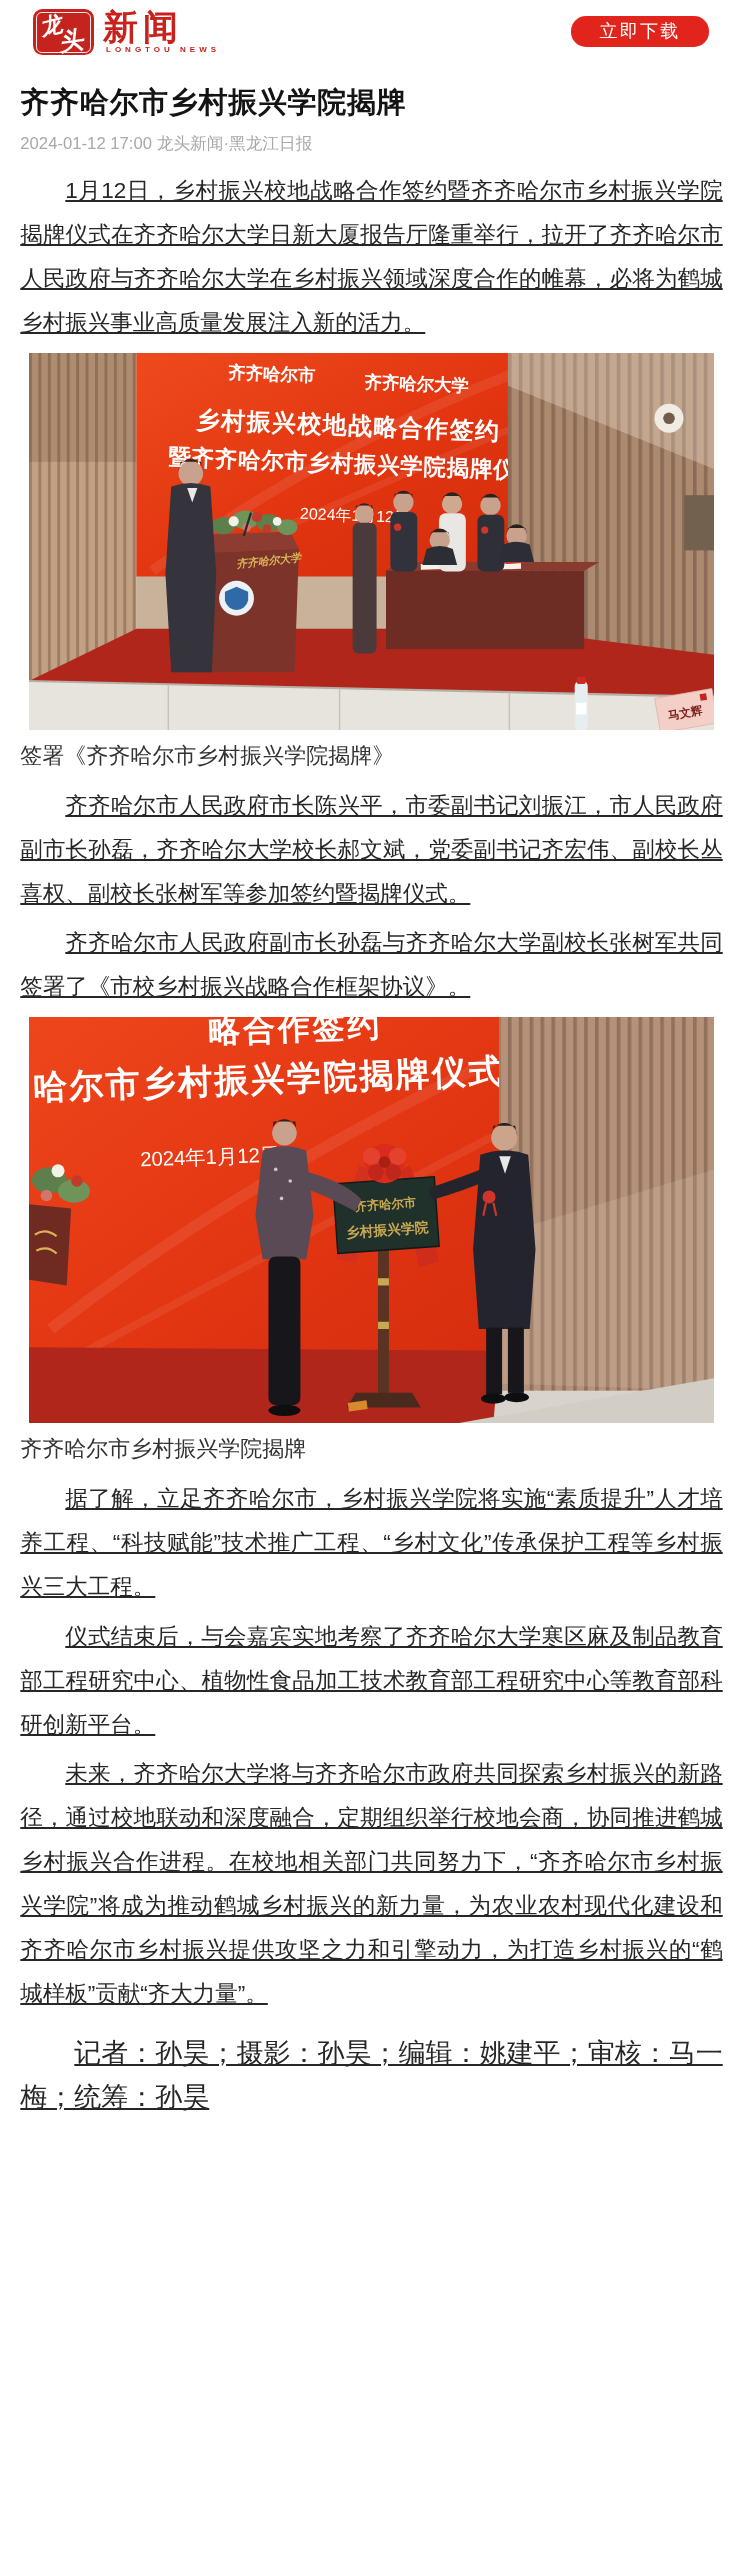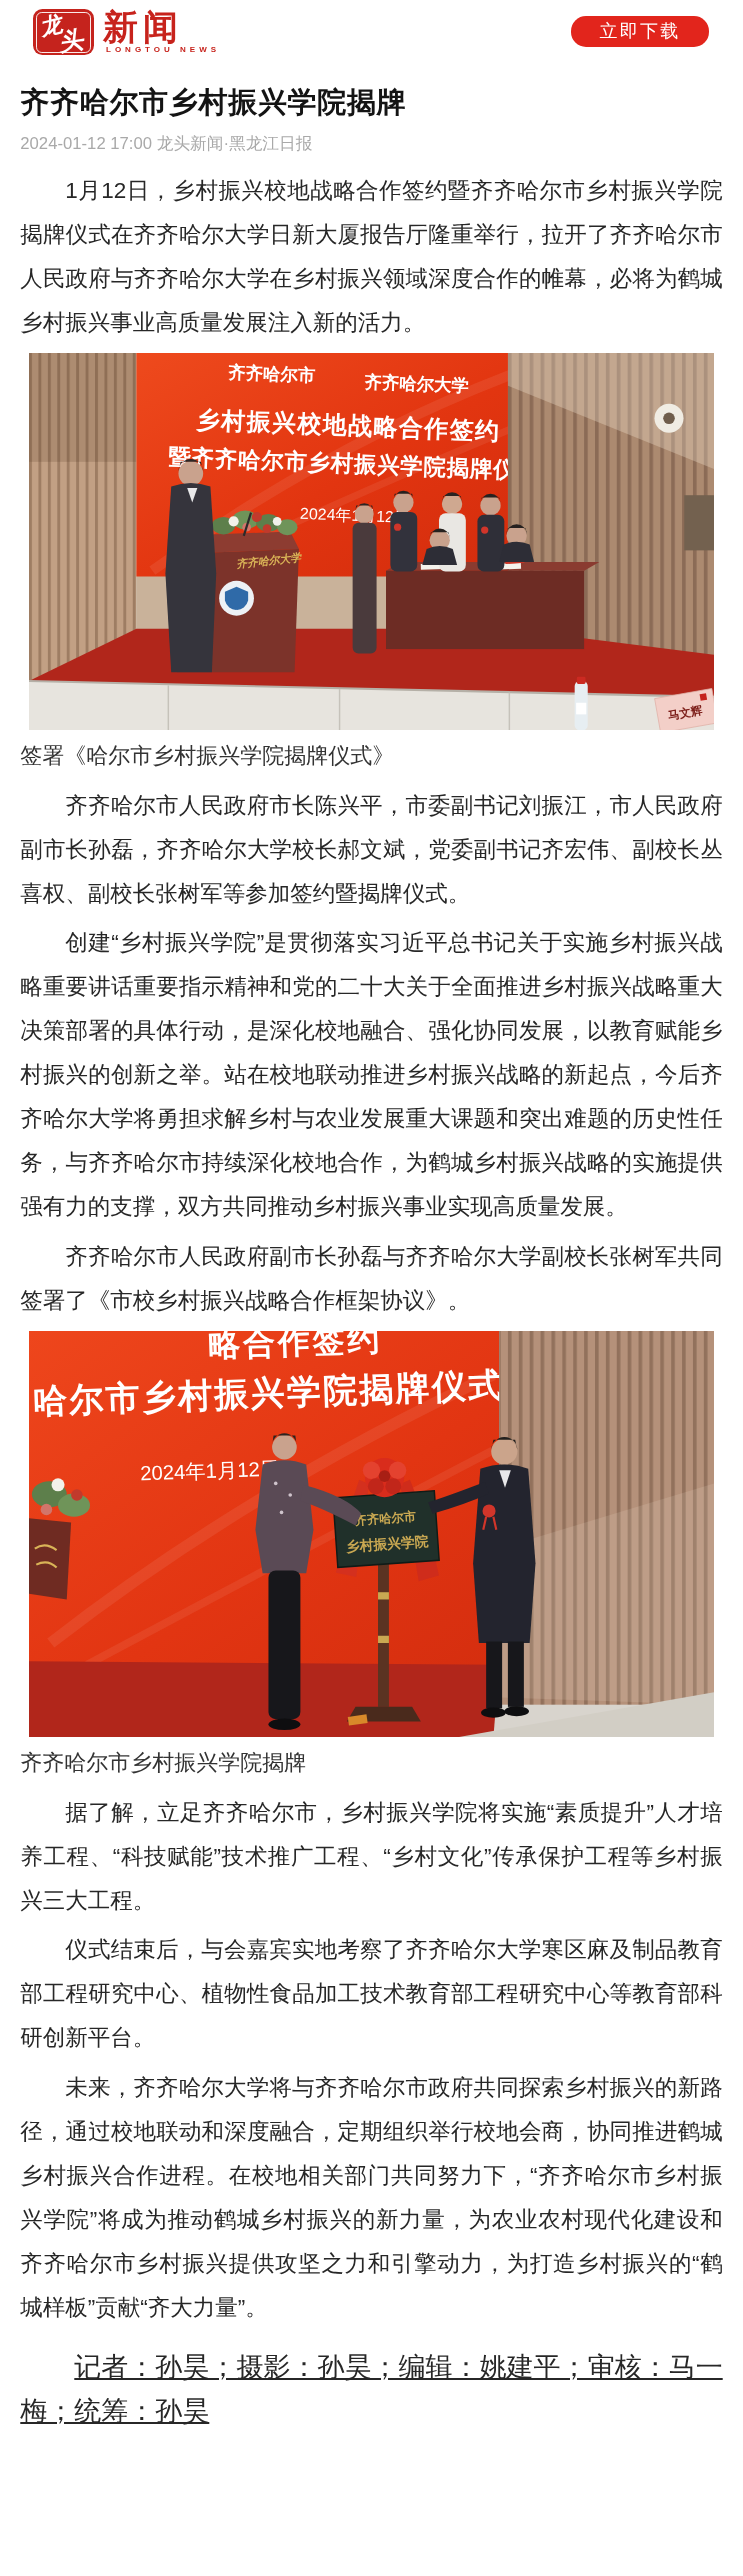--- a/index.html
+++ b/index.html
@@ -14,21 +14,21 @@
   .brand-name{position:absolute;left:103px;top:4.4px;font-size:35px;font-weight:800;color:#c7231c;letter-spacing:5.1px;}
   .brand-sub{position:absolute;left:106px;top:45px;font-size:8px;font-weight:bold;color:#c7231c;letter-spacing:4px;}
   .download-btn{position:absolute;right:34px;top:16px;width:138px;height:30.5px;background:#e2251c;color:#fff;
     font-size:18px;letter-spacing:2.2px;border:none;border-radius:15px;display:flex;align-items:center;justify-content:center;
     font-family:inherit;cursor:pointer;}
 
   
   .article{padding:0 20.3px 51px 20.3px;}
   .title{font-size:29px;line-height:1.25;font-weight:700;color:#141414;margin:16px 0 11.6px 0;letter-spacing:0.7px;}
   .meta{font-size:16.7px;color:#a9a9a9;margin:0 0 14.5px 0;}
-  p.body{font-size:22.5px;line-height:44px;margin:0 0 5.8px 0;text-indent:2em;text-align:justify;color:#272727;}
+  p.body{font-size:22.5px;line-height:44px;margin:0 0 5.8px 0;text-indent:2em;text-align:justify;color:#272727;text-decoration:underline;}
   .photo-wrap{width:685px;margin:7.3px 0 4.4px 8.7px;line-height:0;}
   .photo-wrap svg{display:block;width:685px;height:auto;}
   .caption{font-size:22px;line-height:1.45;color:#333;margin:10.2px 0 11.6px 0;}
   p.credits{font-size:27px;line-height:44px;margin:14.5px 0 0 0;text-indent:2em;text-align:justify;color:#272727;text-decoration:underline;}
 </style>
 </head>
 <body>
 
 <header class="topbar">
   <div class="logo-badge">
@@ -180,24 +180,23 @@
         <rect x="755" y="446" width="12" height="10" rx="2" fill="#cc2a22"></rect>
         <rect x="754" y="482" width="14" height="16" fill="#ffffff"></rect>
       </g>
       <g transform="rotate(-10 900 495)">
         <rect x="866" y="470" width="80" height="48" fill="#f3cfc8" stroke="#e0b0a8"></rect>
         <text x="880" y="502" font-size="16" fill="#7d1f1a" font-weight="bold">马文辉</text>
         <rect x="928" y="475" width="9" height="9" fill="#c5231d"></rect>
       </g>
     </svg>
   </figure>
-  <div class="caption">签署《哈尔市乡村振兴学院揭牌仪式》</div>
+  <div class="caption">签署《齐齐哈尔市乡村振兴学院揭牌》</div>
 
   <p class="body">齐齐哈尔市人民政府市长陈兴平，市委副书记刘振江，市人民政府副市长孙磊，齐齐哈尔大学校长郝文斌，党委副书记齐宏伟、副校长丛喜权、副校长张树军等参加签约暨揭牌仪式。</p>
-  <p class="body">创建“乡村振兴学院”是贯彻落实习近平总书记关于实施乡村振兴战略重要讲话重要指示精神和党的二十大关于全面推进乡村振兴战略重大决策部署的具体行动，是深化校地融合、强化协同发展，以教育赋能乡村振兴的创新之举。站在校地联动推进乡村振兴战略的新起点，今后齐齐哈尔大学将勇担求解乡村与农业发展重大课题和突出难题的历史性任务，与齐齐哈尔市持续深化校地合作，为鹤城乡村振兴战略的实施提供强有力的支撑，双方共同推动乡村振兴事业实现高质量发展。</p>
   <p class="body">齐齐哈尔市人民政府副市长孙磊与齐齐哈尔大学副校长张树军共同签署了《市校乡村振兴战略合作框架协议》。</p>
 
   <figure class="photo-wrap">
     <svg viewBox="0 0 944 560" xmlns="http://www.w3.org/2000/svg">
       <defs>
         <linearGradient id="rg2" x1="0" y1="0" x2="1" y2="1">
           <stop offset="0" stop-color="#ee461c"></stop>
             <stop offset="0.6" stop-color="#e23512"></stop>
             <stop offset="1" stop-color="#d52e0f"></stop>
         </linearGradient>

